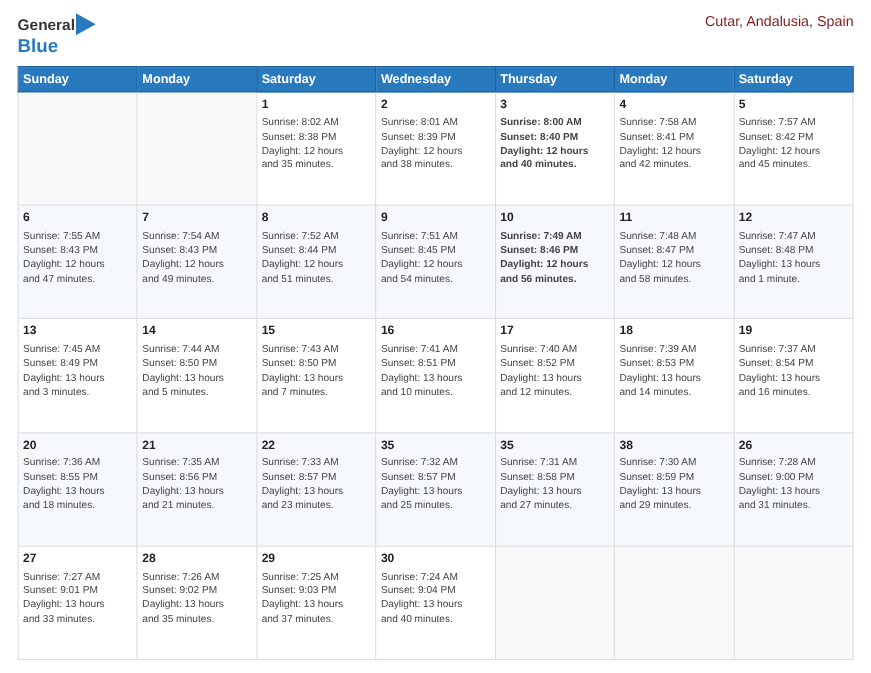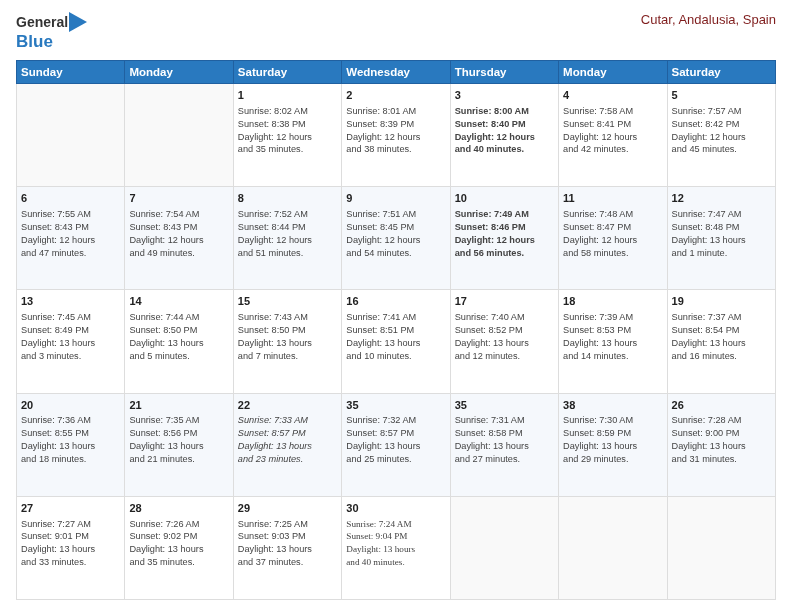--- a/index.html
+++ b/index.html
@@ -276,21 +276,21 @@
           </td>
           <td>
             <span class="day-num">21</span>
             <div class="day-detail" style="white-space: pre-line;">Sunrise: 7:35 AM
 Sunset: 8:56 PM
 Daylight: 13 hours
 and 21 minutes.</div>
           </td>
           <td>
             <span class="day-num">22</span>
-            <div class="day-detail" style="white-space: pre-line; font-style: italic;">Sunrise: 7:33 AM
+            <div class="day-detail" style="white-space: pre-line;">Sunrise: 7:33 AM
 Sunset: 8:57 PM
 Daylight: 13 hours
 and 23 minutes.</div>
           </td>
           <td>
             <span class="day-num">35</span>
             <div class="day-detail" style="white-space: pre-line;">Sunrise: 7:32 AM
 Sunset: 8:57 PM
 Daylight: 13 hours
 and 25 minutes.</div>
@@ -334,21 +334,21 @@
           </td>
           <td>
             <span class="day-num">29</span>
             <div class="day-detail" style="white-space: pre-line;">Sunrise: 7:25 AM
 Sunset: 9:03 PM
 Daylight: 13 hours
 and 37 minutes.</div>
           </td>
           <td>
             <span class="day-num">30</span>
-            <div class="day-detail" style="white-space: pre-line; font-family: Liberation Serif, serif;">Sunrise: 7:24 AM
+            <div class="day-detail" style="white-space: pre-line;">Sunrise: 7:24 AM
 Sunset: 9:04 PM
 Daylight: 13 hours
 and 40 minutes.</div>
           </td>
           <td class="empty"></td>
           <td class="empty"></td>
           <td class="empty"></td>
         </tr>
       </tbody>
   </table>

